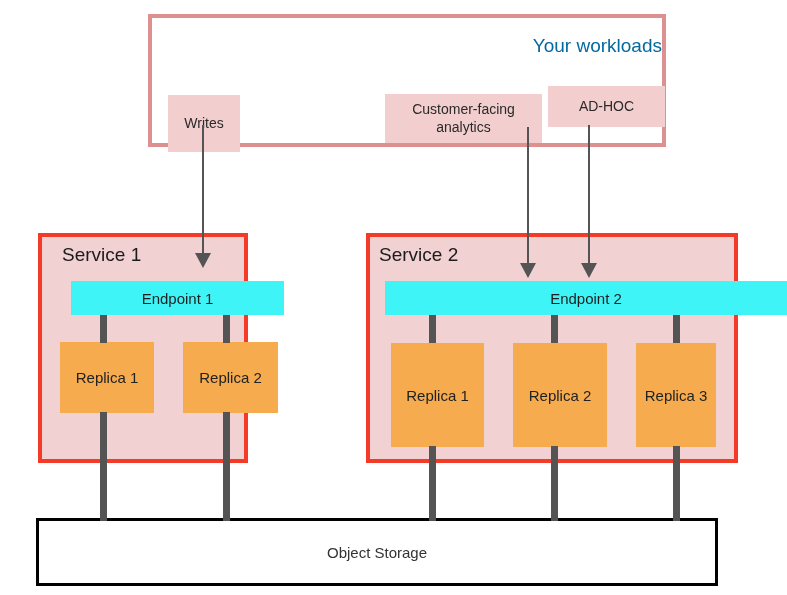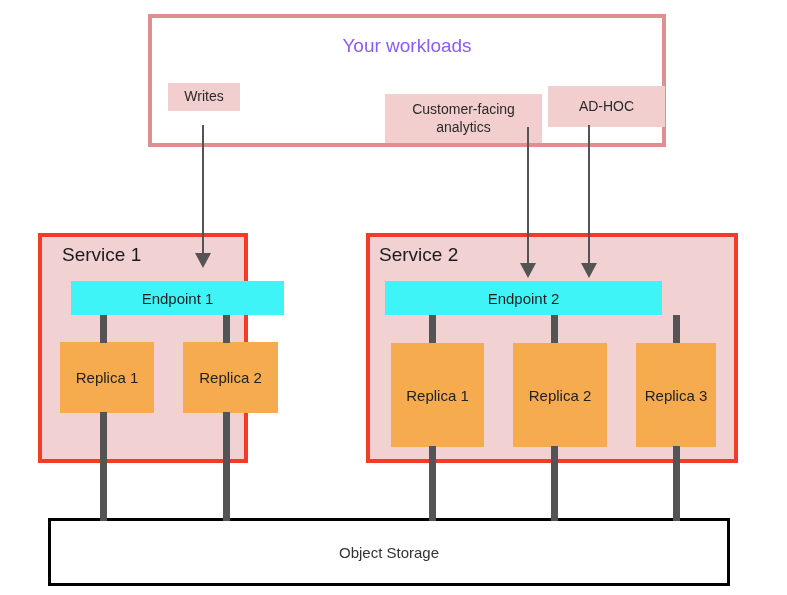--- a/index.html
+++ b/index.html
@@ -11,29 +11,29 @@
   }
 
   
   .workloads-box {
     position:absolute; left:148px; top:14px; width:518px; height:133px;
     border:4px solid var(--workload-border,#dc9090); background:#ffffff;
     box-sizing:border-box; z-index:1;
   }
   .workloads-title {
     position:absolute; left:0; top:17px; width:100%;
-    text-align:center; font-size:19px; color:#8b5cf6;
+    text-align:right; font-size:19px; color:#0369a1;
   }
   .wbox {
     position:absolute; background:var(--workload-item-bg,#f2cece);
     display:flex; align-items:center; justify-content:center;
     text-align:center; font-size:14px; color:#2a2a2a; line-height:1.25;
     box-sizing:border-box;
   }
-  .wbox.writes    { left:16px;  top:65px; width:72px;  height:28px; }
+  .wbox.writes    { left:16px;  top:77px; width:72px;  height:57px; }
   .wbox.analytics { left:233px; top:76px; width:157px; height:49px; padding:0 18px; }
   .wbox.adhoc     { left:396px; top:68px; width:117px;  height:41px; }
 
   
   .service {
     position:absolute; box-sizing:border-box;
     border:4px solid var(--service-border,#f43b28);
     background:var(--service-bg,#f1d1d1); z-index:1;
   }
   .service.s1 { left:38px;  top:233px; width:210px; height:230px; }
@@ -41,36 +41,36 @@
   .service-title { position:absolute; font-size:19px; color:#1b1b1b; }
   .service.s1 .service-title { left:20px; top:7px; }
   .service.s2 .service-title { left:9px;  top:7px; }
 
   .endpoint {
     position:absolute; background:var(--endpoint-bg,#3ff4f7);
     display:flex; align-items:center; justify-content:center;
     font-size:15px; color:#1f1f1f;
   }
   .service.s1 .endpoint { left:29px; top:44px; width:213px; height:34px; }
-  .service.s2 .endpoint { left:15px; top:44px; width:277px; height:34px; }
+  .service.s2 .endpoint { left:15px; top:44px; width:402px; height:34px; }
 
   .replica {
     position:absolute; background:var(--replica-bg,#f5ab4e);
     display:flex; align-items:center; justify-content:center;
     font-size:15px; color:#222222;
   }
   .service.s1 .replica.ra { left:18px;  top:105px; width:94px; height:71px; }
   .service.s1 .replica.rb { left:141px; top:105px; width:95px; height:71px; }
   .service.s2 .replica.ra { left:21px;  top:106px; width:93px; height:104px; }
   .service.s2 .replica.rb { left:143px; top:106px; width:94px; height:104px; }
   .service.s2 .replica.rc { left:266px; top:106px; width:80px; height:104px; }
 
   
   .storage {
-    position:absolute; left:48px; top:518px; width:682px; height:68px;
+    position:absolute; left:36px; top:518px; width:682px; height:68px;
     box-sizing:border-box; border:3px solid var(--storage-border,#000000);
     background:#ffffff; display:flex; align-items:center; justify-content:center;
     font-size:15px; color:#333333; z-index:1;
   }
 
   
   .pipe {
     position:absolute; width:7px;
     background:var(--connector,#545454); z-index:5;
   }

